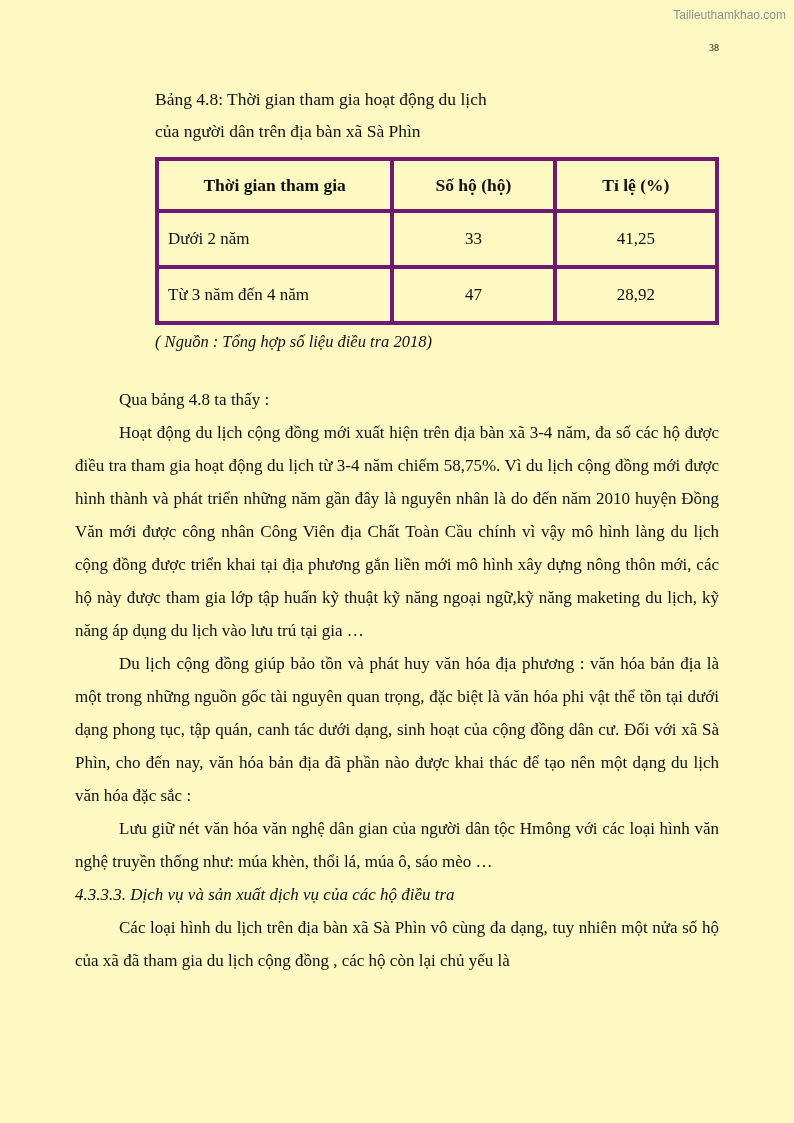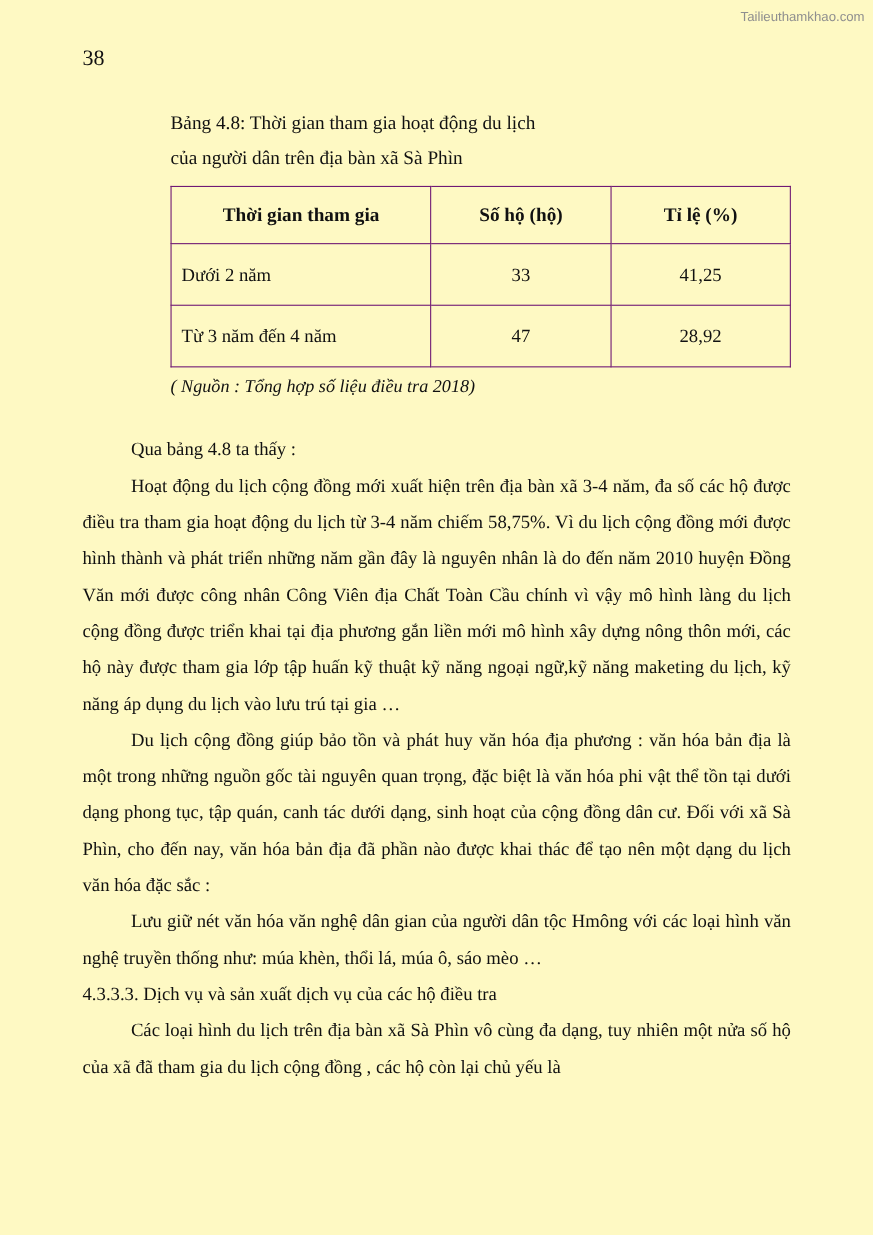--- a/index.html
+++ b/index.html
@@ -17,41 +17,41 @@
   }
   .watermark {
     position: absolute;
     top: 8px;
     right: 8px;
     font-family: "Liberation Sans", sans-serif;
     font-size: 12px;
     color: #8f8f8f;
   }
   .page-number {
-    text-align: left;
-    font-size: 20px;
+    text-align: right;
+    font-size: 10px;
     margin-bottom: 30px;
   }
   .caption {
     margin-left: 80px;
     text-align: left;
     font-weight: normal;
     font-size: 17.5px;
     line-height: 32px;
     margin-bottom: 10px;
   }
   table.data-table {
     border-collapse: collapse;
     margin-left: 80px;
     width: 564px;
     table-layout: fixed;
     font-size: 17px;
   }
   table.data-table th, table.data-table td {
-    border: 1px solid #701a75;
+    border: 4px solid #701a75;
     vertical-align: middle;
     padding: 0 6px;
     box-sizing: border-box;
   }
   table.data-table th {
     height: 52px;
     font-weight: bold;
     text-align: center;
     font-size: 17.5px;
   }
@@ -76,20 +76,21 @@
   }
   .body-text p {
     margin: 0;
     font-size: 17px;
     line-height: 33px;
     text-align: justify;
     text-indent: 44px;
   }
   .body-text { margin-top: 26px; }
   .body-text p.section-heading {
+    font-style: italic;
     text-indent: 0;
     text-align: left;
   }
 </style>
 </head>
 <body>
 
 <div class="page">
 
   <div class="watermark">Tailieuthamkhao.com</div>

